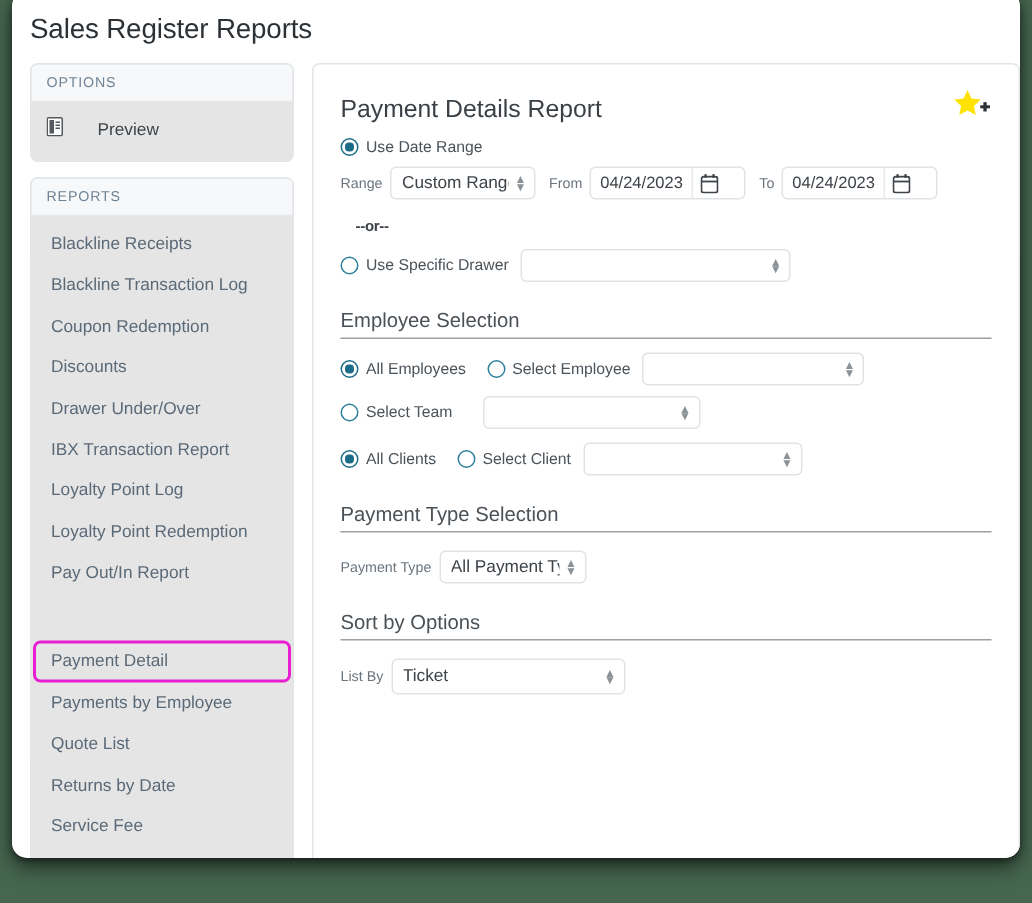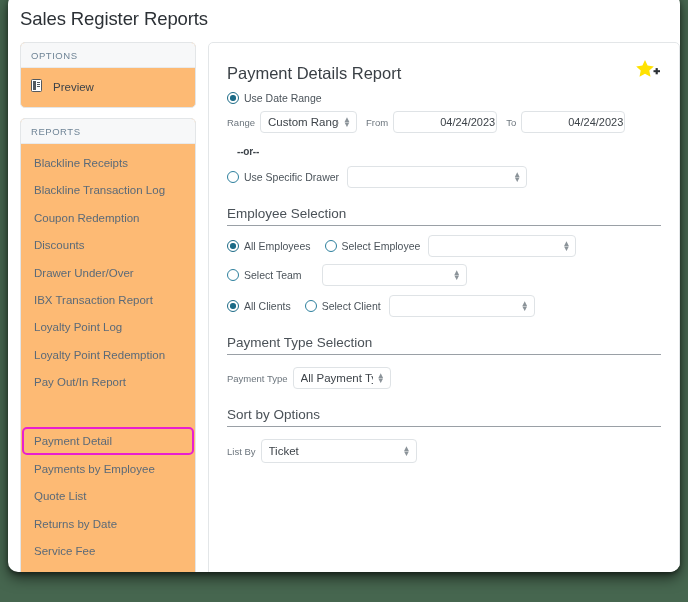--- a/index.html
+++ b/index.html
@@ -39,40 +39,40 @@
     align-items: flex-start;
     padding: 12px 0 0 12px;
   }
 
   
   .sidebar {
     width: 176px;
     flex: 0 0 176px;
   }
   .panel {
-    background: #fdba74;
+    background: #e5e5e5;
     border: 1px solid #e3e6e8;
     border-radius: 5px;
     margin-bottom: 10px;
     overflow: hidden;
   }
   .panel-head {
     background: #f7f8f9;
     border-bottom: 1px solid #e8eaec;
     color: #6f8496;
     font-size: 9.5px;
     letter-spacing: 0.55px;
     padding: 7px 10px 6px 10px;
   }
   .panel-body { padding: 5px 0 7px 0; }
 
   .opt-row {
     display: flex;
     align-items: center;
-    gap: 11px;
+    gap: 23px;
     padding: 5px 10px 4px 10px;
     cursor: pointer;
   }
   .opt-label {
     font-size: 11.5px;
     color: #3d4349;
   }
 
   .report-item {
     font-size: 11.5px;
@@ -205,21 +205,20 @@
   .date-input {
     border: 1px solid #dfe3e6;
     border-radius: 4px;
     height: 22px;
     box-sizing: border-box;
     display: flex;
     align-items: center;
     background: #fff;
     cursor: text;
     overflow: hidden;
-    padding-left: 40px;
   }
   .date-input .dval {
     font-size: 11px;
     color: #3d4349;
     padding: 0 6px;
     white-space: nowrap;
   }
   .date-btn {
     width: 22px;
     height: 20px;

